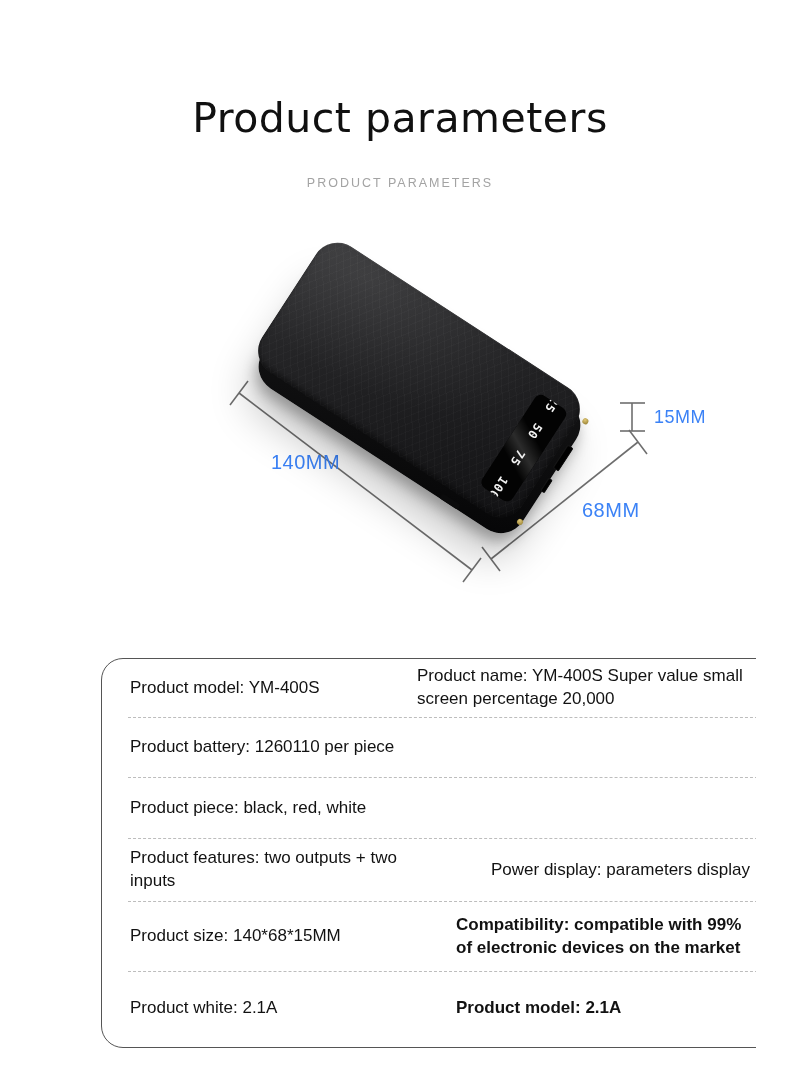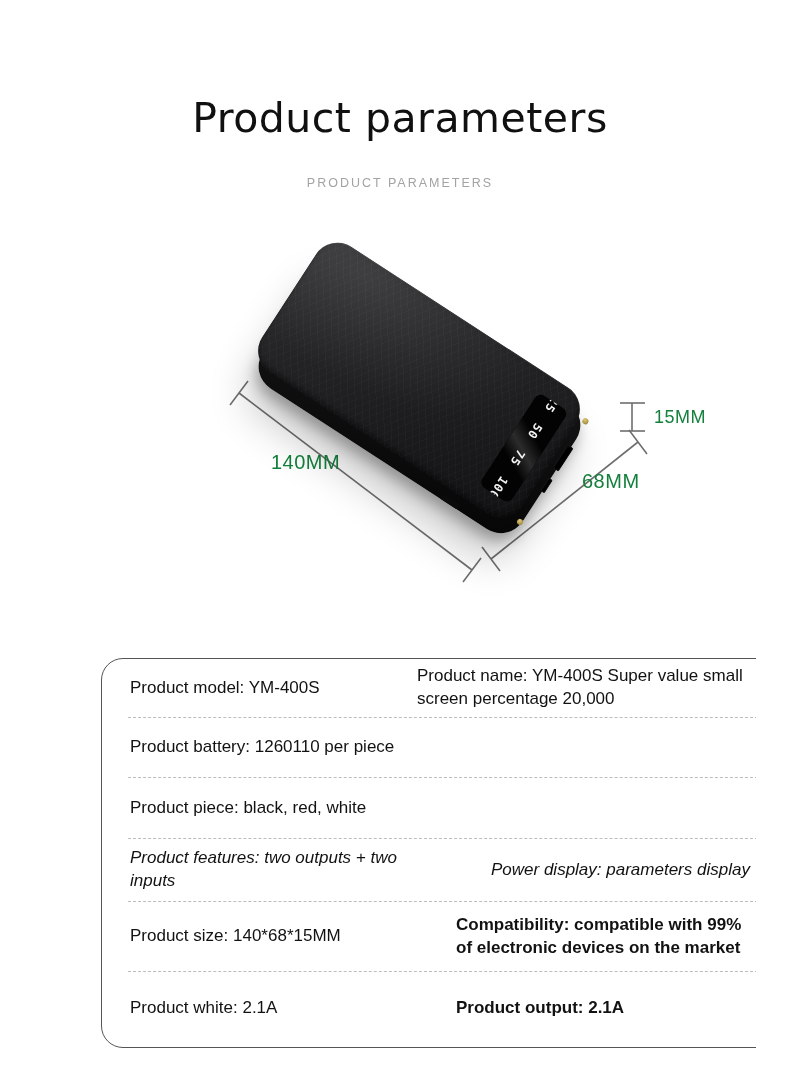--- a/index.html
+++ b/index.html
@@ -35,26 +35,26 @@
     color: #a3a3a3;
   }
 
   
   .hero-svg { position: absolute; left: 0; top: 190px; width: 800px; height: 440px; }
   .dim-line { stroke: #6e6e6e; stroke-width: 1.6; fill: none; }
 
   .dim-label {
     position: absolute;
     font-size: 20px;
-    color: #15803d;
+    color: #3b82f6;
     letter-spacing: 0.5px;
     white-space: nowrap;
   }
   .label-140 { left: 227px; top: 443px; }
-  .label-68  { left: 538px; top: 462px; }
+  .label-68  { left: 538px; top: 491px; }
   .label-15  { left: 610px; top: 399px; font-size: 18px; }
 
   .pb-wrapper {
     position: absolute;
     left: 220px; top: 297px;
     width: 310px; height: 150px;
     transform: rotate(33deg);
   }
   .pb-side {
     position: absolute; inset: 0;
@@ -142,21 +142,21 @@
     flex-direction: column;
   }
   .spec-row {
     display: flex;
     align-items: center;
     flex: 0 0 auto;
   }
   .row-1 { height: 58px; }
   .row-2 { height: 59px; }
   .row-3 { height: 60px; }
-  .row-4 { height: 62px; font-style: italic; }
+  .row-4 { height: 62px; }
   .row-5 { height: 69px; }
   .row-6 { height: 73px; }
   .cell {
     font-size: 17px;
     line-height: 1.35;
     color: #121212;
   }
   .cell-left {
     flex: 0 0 315px;
     padding-left: 28px;
@@ -242,17 +242,17 @@
     <div class="row-divider"></div>
 
     <div class="spec-row row-5">
       <div class="cell cell-left">Product size: 140*68*15MM</div>
       <div class="cell cell-right">Compatibility: compatible with 99% of electronic devices on the market</div>
     </div>
     <div class="row-divider"></div>
 
     <div class="spec-row row-6">
       <div class="cell cell-left">Product white: 2.1A</div>
-      <div class="cell cell-right">Product output: 2.1A</div>
+      <div class="cell cell-right">Product model: 2.1A</div>
     </div>
 
   </div>
 </div>
 
 </body></html>

